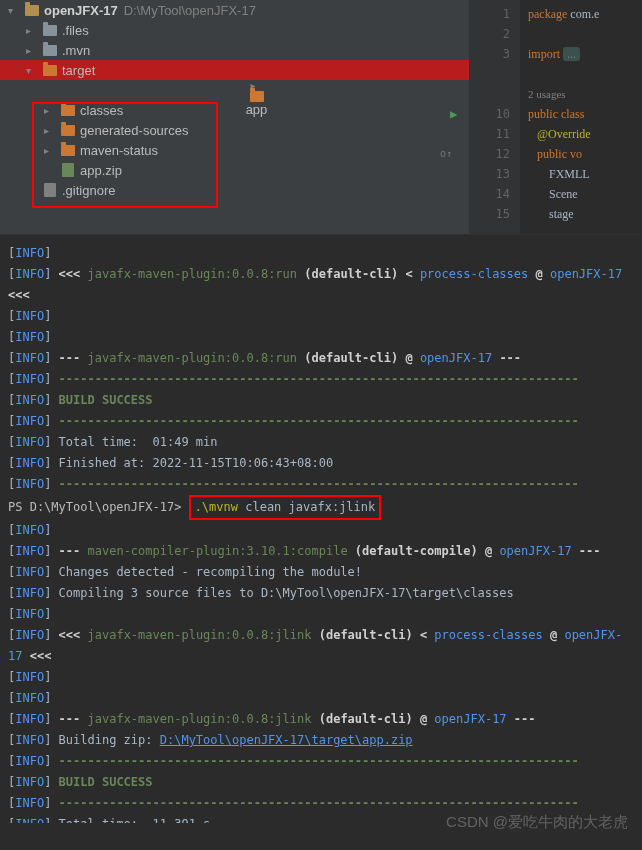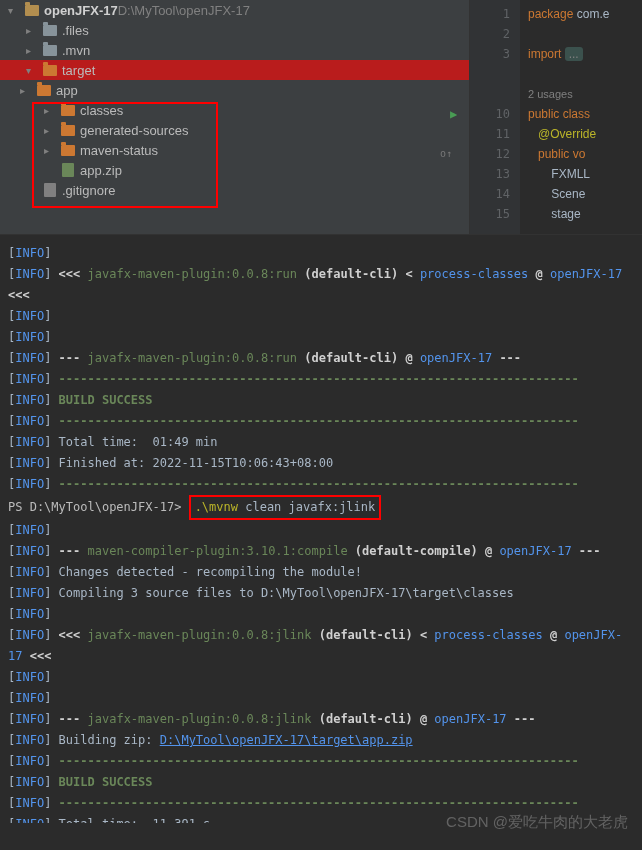--- a/index.html
+++ b/index.html
@@ -15,30 +15,30 @@
 .ficon { width: 16px; height: 16px; margin: 0 4px; display: inline-flex; align-items: center; justify-content: center; }
 .folder-open { background: #b28e4f; width: 14px; height: 11px; border-radius: 1px; position: relative; }
 .folder-open::before { content: ""; position: absolute; top: -3px; left: 0; width: 5px; height: 3px; background: #b28e4f; border-radius: 1px 1px 0 0; }
 .folder-dk { background: #87939a; width: 14px; height: 11px; border-radius: 1px; position: relative; }
 .folder-dk::before { content: ""; position: absolute; top: -3px; left: 0; width: 5px; height: 3px; background: #87939a; border-radius: 1px 1px 0 0; }
 .folder-or { background: #cc7832; width: 14px; height: 11px; border-radius: 1px; position: relative; }
 .folder-or::before { content: ""; position: absolute; top: -3px; left: 0; width: 5px; height: 3px; background: #cc7832; border-radius: 1px 1px 0 0; }
 .file-i { width: 12px; height: 14px; background: #808080; border-radius: 1px; }
 .zip-i { width: 12px; height: 14px; background: #6a8759; border-radius: 1px; }
 .tname { color: #bbbbbb; }
-.tpath { color: #808080; }
+.tpath { color: #808080; margin-left: 6px; }
 .bold { font-weight: bold; color: #d0d0d0; }
 .highlight-box { position: absolute; border: 2px solid #ff0000; pointer-events: none; }
 .hb1 { left: 32px; top: 102px; width: 186px; height: 106px; }
 .editor-pane { flex: 1; background: #2b2b2b; display: flex; }
 .gutter { width: 50px; background: #313335; text-align: right; padding-right: 10px; color: #606366; font-family: Consolas, monospace; font-size: 12px; line-height: 20px; padding-top: 4px; }
 .gutter-line { height: 20px; position: relative; }
 .gutter-line.run::after { content: "▶"; color: #499c54; position: absolute; left: -20px; }
 .gutter-line.ov::before { content: "o↑"; color: #787878; position: absolute; left: -30px; font-size: 10px; }
-.code { font-family: Liberation Sans, sans-serif; font-size: 12px; line-height: 20px; padding-top: 4px; padding-left: 8px; white-space: pre; }
+.code { font-family: Liberation Serif, serif; font-size: 12px; line-height: 20px; padding-top: 4px; padding-left: 8px; white-space: pre; }
 .kw { color: #cc7832; }
 .ident { color: #a9b7c6; }
 .folded { background: #3b514d; color: #808080; padding: 0 4px; border-radius: 3px; }
 .meta { color: #bbb529; }
 .usage { color: #808080; font-size: 11px; }
 .term-wrapper { border-top: 1px solid #323232; }
 .term-tabs { height: 28px; background: #3c3f41; display: flex; align-items: center; padding-left: 8px; gap: 8px; border-bottom: 1px solid #323232; }
 .term-label { color: #bbbbbb; font-size: 12px; }
 .term-tab { background: #515658; color: #bbbbbb; padding: 2px 8px; border-radius: 3px 3px 0 0; font-size: 12px; display: flex; align-items: center; gap: 4px; }
 .term-tab .x { color: #808080; cursor: pointer; }
@@ -81,21 +81,21 @@
         </span>
         <span class="tname">.mvn</span>
       </div>
       <div class="tree-row sel" style="padding-left: 26px;">
         <span class="arrow exp"></span>
         <span class="ficon">
           <span class="folder-or"></span>
         </span>
         <span class="tname">target</span>
       </div>
-      <div class="tree-row" style="padding-left: 20px;">
+      <div class="tree-row" style="padding-left: 44px; flex-direction: column;">
         <span class="arrow col"></span>
         <span class="ficon">
           <span class="folder-or"></span>
         </span>
         <span class="tname">app</span>
       </div>
       <div class="tree-row" style="padding-left: 44px;">
         <span class="arrow col"></span>
         <span class="ficon">
           <span class="folder-or"></span>

